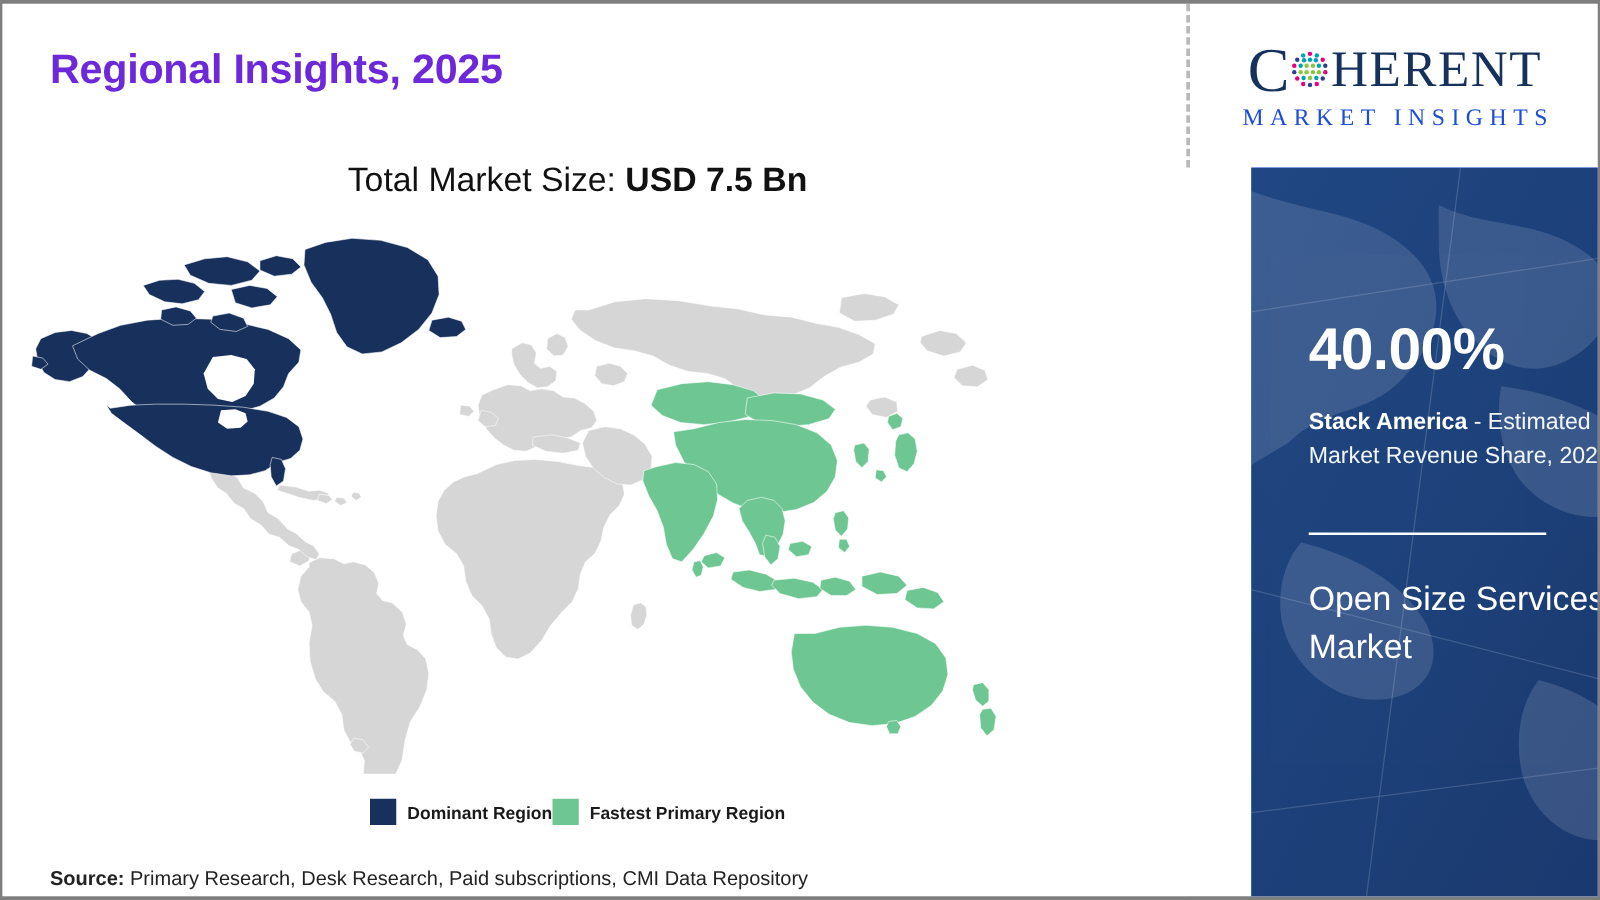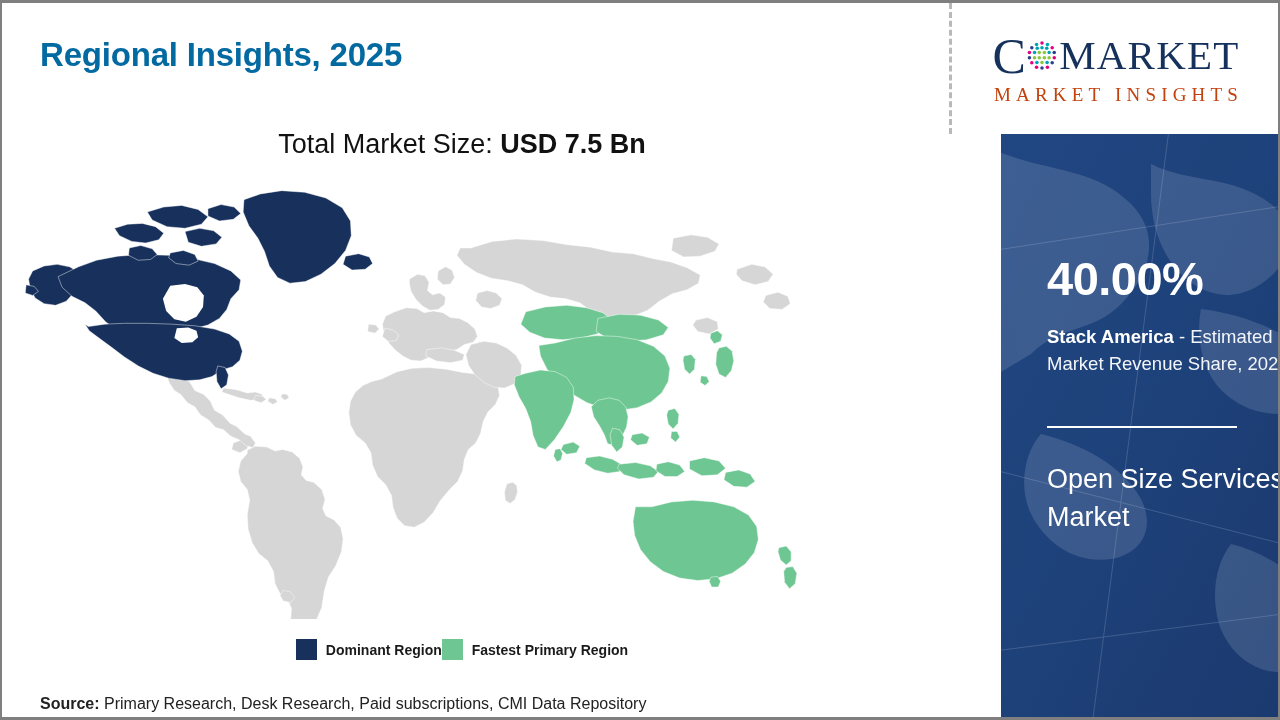--- a/index.html
+++ b/index.html
@@ -26,21 +26,21 @@
     left: 0; top: 0;
     width: 948px; height: 714px;
     background: #ffffff;
   }
 
   #page-title {
     position: absolute;
     left: 38px; top: 33px;
     font-size: 33px;
     font-weight: bold;
-    color: #0369a1;
+    color: #6d28d9;
     letter-spacing: -0.2px;
     white-space: nowrap;
   }
 
   #market-size-line {
     position: absolute;
     left: 0; top: 126px;
     width: 920px;
     text-align: center;
     font-size: 27px;
@@ -120,21 +120,21 @@
     color: #16325c;
     font-family: "Liberation Serif", serif;
     font-size: 41px;
     letter-spacing: 1.2px;
     height: 44px;
   }
   #logo-top .c-letter { font-size: 50px; line-height: 44px; }
   #logo-globe { width: 34px; height: 34px; margin: 0 0px 0 -2px; display: block; }
   #logo-bottom {
     margin-top: 7px;
-    color: #c2410c;
+    color: #1d4ed8;
     font-family: "Liberation Serif", serif;
     font-size: 19px;
     letter-spacing: 5.2px;
     padding-left: 5px;
   }
 
   
   #blue-panel {
     position: absolute;
     left: 999px; top: 131px;
@@ -362,21 +362,21 @@
             <circle cx="20" cy="70" r="5.2" fill="#e6007e"></circle>
             <circle cx="35" cy="69" r="5.2" fill="#00a3b4"></circle>
             <circle cx="50" cy="69" r="5.2" fill="#8cc63f"></circle>
             <circle cx="65" cy="69" r="5.2" fill="#00a3b4"></circle>
             <circle cx="80" cy="70" r="5.2" fill="#2b3f8c"></circle>
             <circle cx="34" cy="83" r="5.2" fill="#e6007e"></circle>
             <circle cx="50" cy="85" r="5.2" fill="#2b3f8c"></circle>
             <circle cx="66" cy="83" r="5.2" fill="#e6007e"></circle>
           </g>
         </svg>
-        <span>MARKET</span>
+        <span>HERENT</span>
       </div>
       <div id="logo-bottom">MARKET INSIGHTS</div>
     </div>
   </div>
 
   <div id="blue-panel">
 
     <svg id="blue-texture" viewBox="0 0 328 583" preserveAspectRatio="none">
       <defs>
         <linearGradient id="bgGrad" x1="0" y1="0" x2="1" y2="1">

